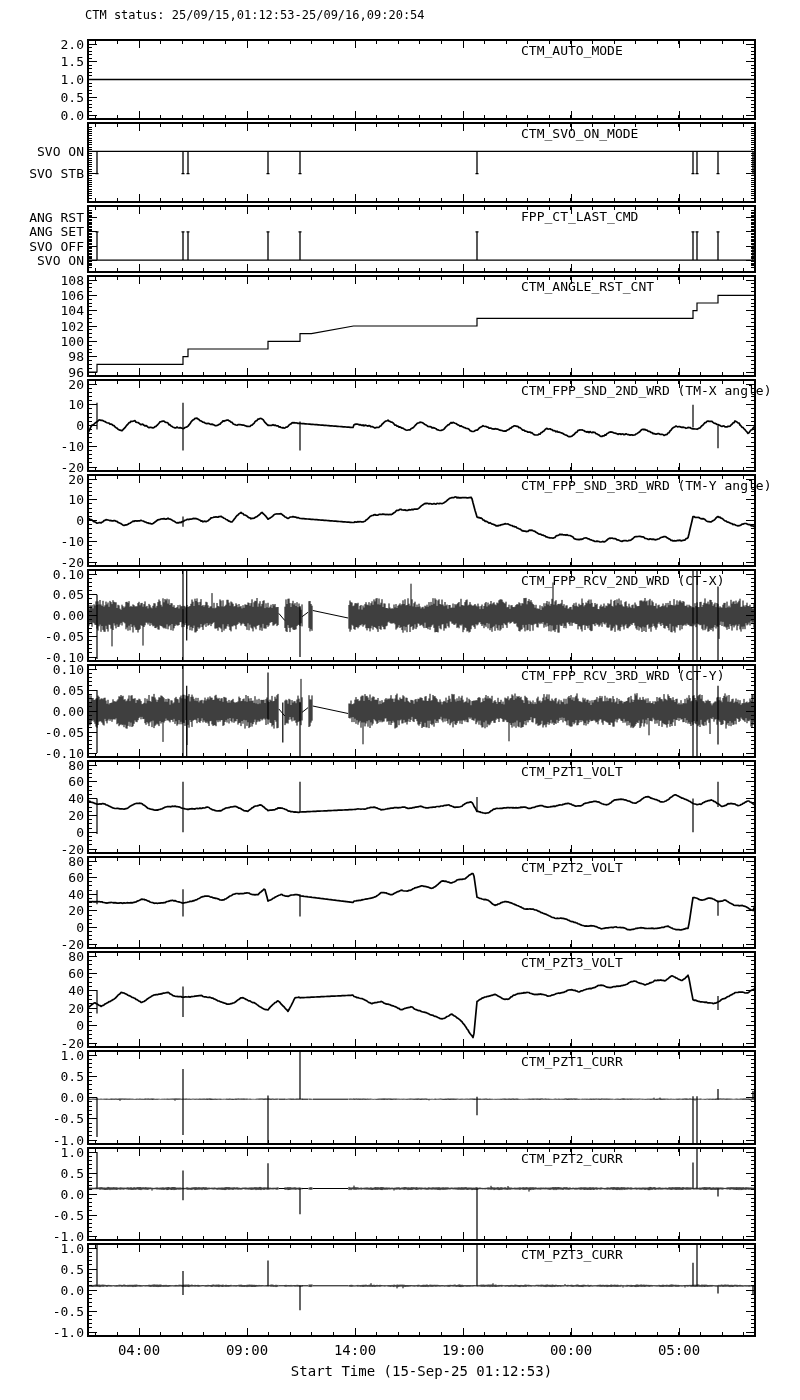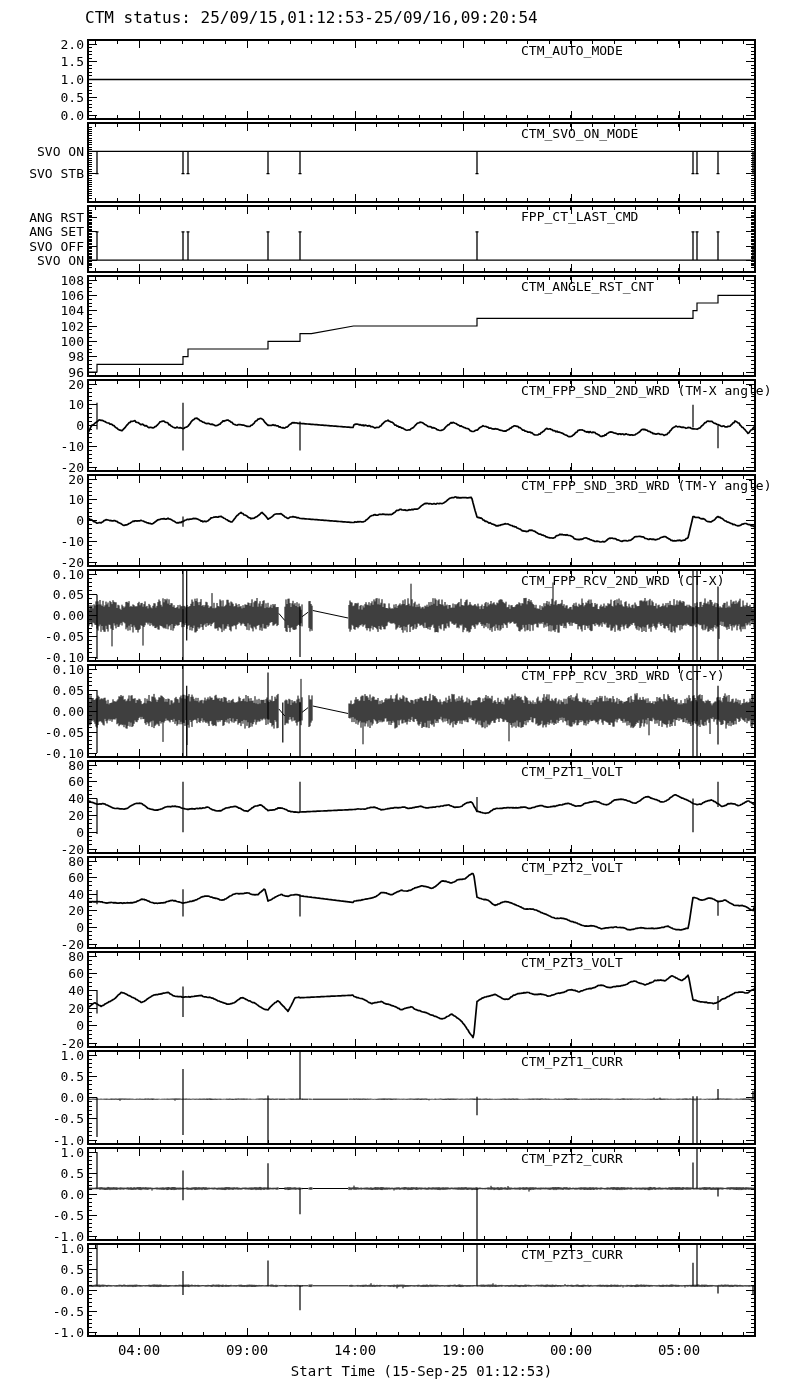--- a/index.html
+++ b/index.html
@@ -1,18 +1,18 @@
 <!DOCTYPE html>
 <html><head>
 <meta charset="utf-8">
 <style>
   html,body{margin:0;padding:0;background:#ffffff;}
   #page{position:relative;width:800px;height:1400px;background:#ffffff;overflow:hidden;
         font-family:"DejaVu Sans Mono","Liberation Mono",monospace;}
-  #chart-title{position:absolute;left:85px;top:8px;font-size:16px;color:#000;white-space:pre;text-align:center;}
+  #chart-title{position:absolute;left:85px;top:8px;font-size:12px;color:#000;white-space:pre;text-align:center;}
   svg text{font-family:"DejaVu Sans Mono","Liberation Mono",monospace;fill:#000;}
 </style>
 </head>
 <body>
 
 <div id="page">
   <div id="chart-title">CTM status: 25/09/15,01:12:53-25/09/16,09:20:54</div>
   <svg id="chart" width="800" height="1400" viewBox="0 0 800 1400">
       <defs>
         <clipPath id="clip0">

